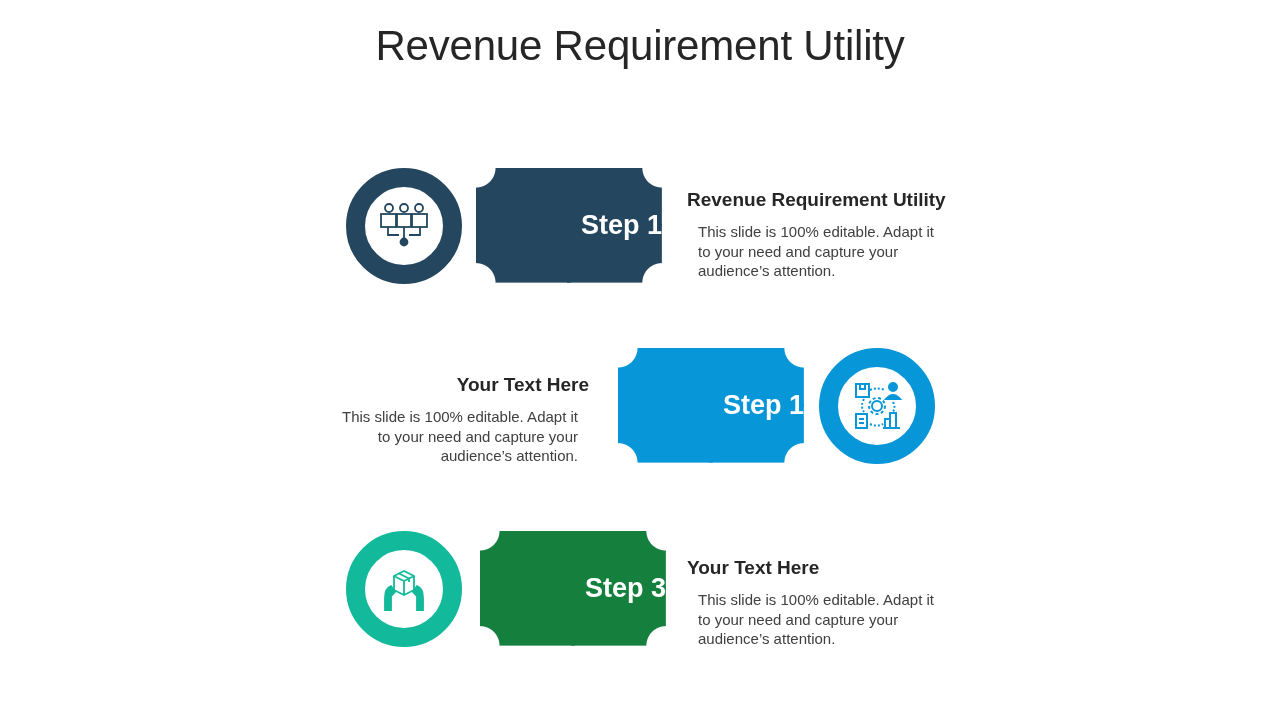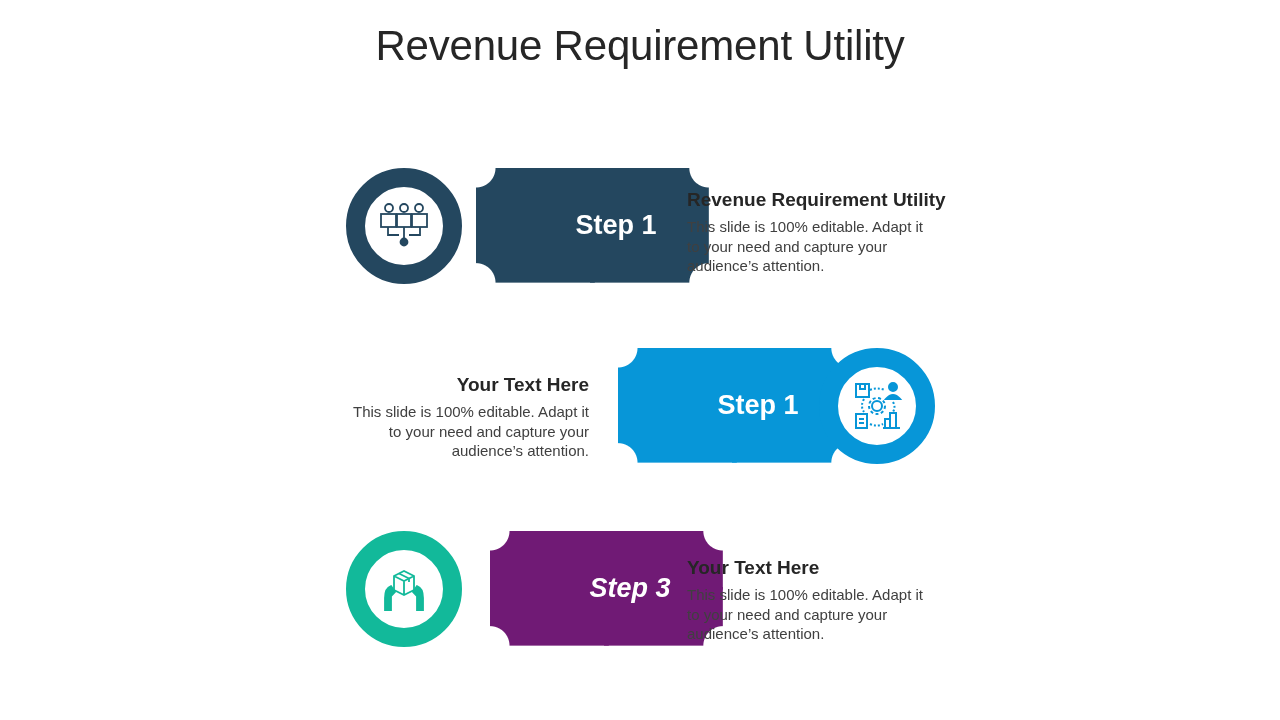--- a/index.html
+++ b/index.html
@@ -1,33 +1,32 @@
 <!DOCTYPE html>
 <html><head>
   <meta charset="utf-8">
   <style>
     html, body { margin:0; padding:0; }
     body { width:1280px; height:720px; background:#ffffff; position:relative; overflow:hidden; font-family:"Liberation Sans", sans-serif; }
     .title { position:absolute; left:0; top:22px; width:1280px; text-align:center; font-size:42px; color:#262626; font-weight:400; letter-spacing:-0.2px; }
     .ring { position:absolute; width:116px; height:116px; border-radius:50%; box-sizing:border-box; border:19px solid; background:#fff; display:flex; align-items:center; justify-content:center; }
     .ring svg { width:54px; height:54px; }
-    .ticket { position:absolute; width:186px; height:115px; display:flex; align-items:center; justify-content:center; color:#fff; font-weight:700; font-size:27px;
+    .ticket { position:absolute; width:186px; height:115px; display:flex; align-items:center; justify-content:flex-end; color:#fff; font-weight:700; font-size:27px;
       -webkit-mask: radial-gradient(circle 20px at 0 0, transparent 19px, #000 20px) top left / 51% 51% no-repeat,
                     radial-gradient(circle 20px at 100% 0, transparent 19px, #000 20px) top right / 51% 51% no-repeat,
                     radial-gradient(circle 20px at 0 100%, transparent 19px, #000 20px) bottom left / 51% 51% no-repeat,
                     radial-gradient(circle 20px at 100% 100%, transparent 19px, #000 20px) bottom right / 51% 51% no-repeat;
       mask: radial-gradient(circle 20px at 0 0, transparent 19px, #000 20px) top left / 51% 51% no-repeat,
             radial-gradient(circle 20px at 100% 0, transparent 19px, #000 20px) top right / 51% 51% no-repeat,
             radial-gradient(circle 20px at 0 100%, transparent 19px, #000 20px) bottom left / 51% 51% no-repeat,
             radial-gradient(circle 20px at 100% 100%, transparent 19px, #000 20px) bottom right / 51% 51% no-repeat;
-      padding-left: 47px;
     }
     .txt { position:absolute; width:300px; }
     .txt h3 { margin:0 0 6px 0; font-size:19px; font-weight:700; color:#262626; }
-    .txt p { margin:0; font-size:15px; line-height:19.5px; color:#404040; width:245px; }
+    .txt p { margin:11px; font-size:15px; line-height:19.5px; color:#404040; width:245px; }
     .txt.right { text-align:right; }
     .txt.right p { margin-left:auto; }
   </style>
 </head>
 <body>
 
 <div class="title">Revenue Requirement Utility</div>
 
 <div class="ring" style="left:346px; top:168px; border-color:#24475f;">
   <svg viewBox="0 0 54 54" fill="none" stroke="#24475f" stroke-width="1.8">
@@ -71,19 +70,19 @@
 </div>
 
 <div class="ring" style="left:346px; top:531px; border-color:#12b99a;">
   <svg viewBox="0 0 54 54" fill="none" stroke="#12b99a" stroke-width="1.8">
     <path d="M17 14 L27 9 L37 14 V28 L27 33 L17 28 Z M17 14 L27 19 L37 14 M27 19 V33"></path>
     <path d="M22 11.5 L32 16.5 V20"></path>
     <path d="M8 48 V36 Q8 26 14 24 L18 30 L14 34 V48 Z" fill="#12b99a"></path>
     <path d="M46 48 V36 Q46 26 40 24 L36 30 L40 34 V48 Z" fill="#12b99a"></path>
   </svg>
 </div>
-<div class="ticket" style="left:490px; top:531px; background:#701a75;font-style:italic;">
+<div class="ticket" style="left:480px; top:531px; background:#15803d;">
   <span>Step 3</span>
 </div>
 <div class="txt" style="left:687px; top:557px;">
   <h3>Your  Text Here</h3>
   <p>This slide is 100% editable. Adapt it to your need and capture your audience’s attention.</p>
 </div>
 
 </body></html>

